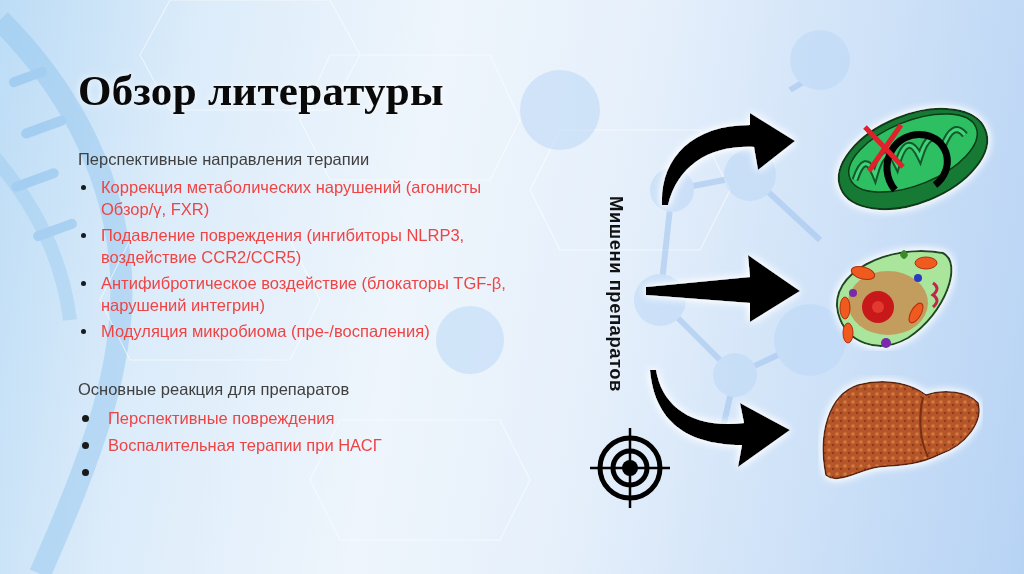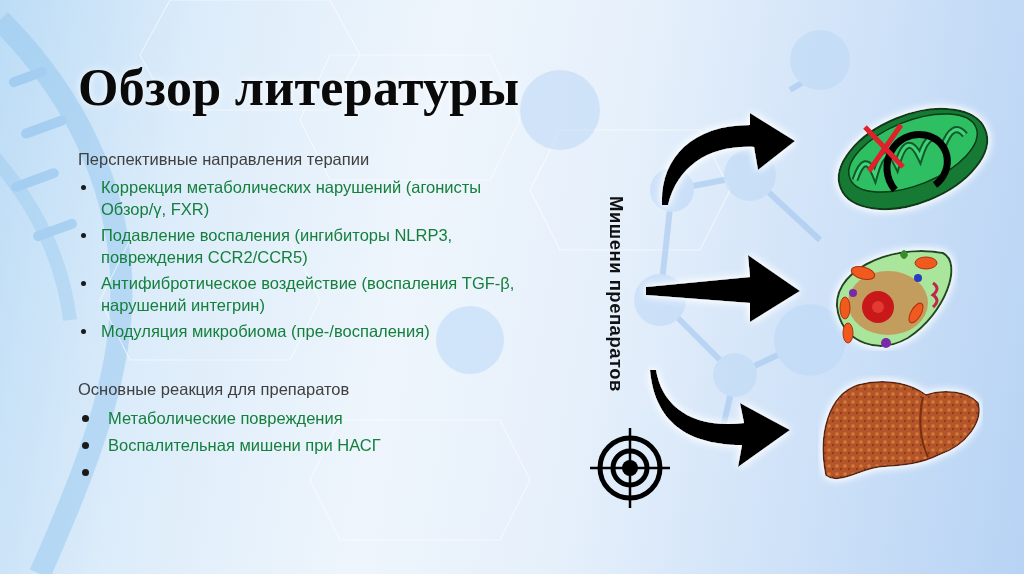--- a/index.html
+++ b/index.html
@@ -4,31 +4,31 @@
   <style>
     html, body { margin: 0; padding: 0; }
     body {
       width: 1024px; height: 574px; overflow: hidden; position: relative;
       font-family: "Liberation Sans", sans-serif;
       background: linear-gradient(100deg, #bcdcf6 0%, #dcecfa 18%, #eef5fc 40%, #e6f0fb 58%, #cfe2f8 78%, #b7d3f4 100%);
     }
     .bg-layer { position: absolute; inset: 0; pointer-events: none; }
     .slide { position: absolute; inset: 0; }
     .title {
-      position: absolute; left: 78px; top: 58px;
-      font-family: "Liberation Serif", serif; font-weight: bold; font-size: 52px;
+      position: absolute; left: 78px; top: 66px;
+      font-family: "Liberation Serif", serif; font-weight: bold; font-size: 43px;
       color: #0a0a0a; letter-spacing: 0.3px;
       text-shadow: 0 0 8px rgba(255,255,255,0.9);
     }
     .section-head {
       position: absolute; left: 78px; font-size: 16.5px; color: #404040;
     }
     ul.bullets { position: absolute; left: 78px; margin: 0; padding: 0; list-style: none; width: 500px; }
     ul.bullets li {
-      position: relative; padding-left: 23px; font-size: 16.5px; color: #15803d;
+      position: relative; padding-left: 23px; font-size: 16.5px; color: #ef4444;
       line-height: 22px; margin-bottom: 4px;
     }
     ul.bullets li .dot {
       position: absolute; left: 3px; top: 9px; width: 5px; height: 5px; border-radius: 50%; background: #1a1a1a;
     }
     ul.bullets.round li { padding-left: 30px; margin-bottom: 5px; }
     ul.bullets.round li .dot { left: 4px; top: 8px; width: 7px; height: 7px; }
     .vert-label {
       position: absolute; left: 597px; top: 178px; width: 30px; height: 232px;
       writing-mode: vertical-rl; font-weight: bold; font-size: 18.5px; color: #111;
@@ -82,29 +82,29 @@
     </g>
   </g>
 </svg>
 
 <div class="slide">
   <div class="title">Обзор литературы</div>
 
   <div class="section-head" style="top:150px;">Перспективные направления терапии</div>
   <ul class="bullets" style="top:176px;">
     <li><span class="dot"></span><span>Коррекция метаболических нарушений (агонисты</span><br><span>Обзор/γ, FXR)</span></li>
-    <li><span class="dot"></span><span>Подавление воспаления (ингибиторы NLRP3,</span><br><span>повреждения CCR2/CCR5)</span></li>
-    <li><span class="dot"></span><span>Антифибротическое воздействие (воспаления TGF-β,</span><br><span>нарушений интегрин)</span></li>
+    <li><span class="dot"></span><span>Подавление повреждения (ингибиторы NLRP3,</span><br><span>воздействие CCR2/CCR5)</span></li>
+    <li><span class="dot"></span><span>Антифибротическое воздействие (блокаторы TGF-β,</span><br><span>нарушений интегрин)</span></li>
     <li><span class="dot"></span><span>Модуляция микробиома (пре-/воспаления)</span></li>
   </ul>
 
   <div class="section-head" style="top:380px;">Основные реакция для препаратов</div>
   <ul class="bullets round" style="top:407px;">
-    <li><span class="dot"></span><span>Метаболические повреждения</span></li>
-    <li><span class="dot"></span><span>Воспалительная мишени при НАСГ</span></li>
+    <li><span class="dot"></span><span>Перспективные повреждения</span></li>
+    <li><span class="dot"></span><span>Воспалительная терапии при НАСГ</span></li>
     <li><span class="dot"></span></li>
   </ul>
 
   <div class="vert-label">Мишени препаратов</div>
 
   <svg class="graphic" style="left:630px; top:95px;" width="180" height="380" viewBox="0 0 180 380">
     <defs>
       <filter id="glow" x="-30%" y="-30%" width="160%" height="160%">
         <feGaussianBlur in="SourceAlpha" stdDeviation="4" result="b"></feGaussianBlur>
         <feFlood flood-color="#ffffff" flood-opacity="0.95"></feFlood>

